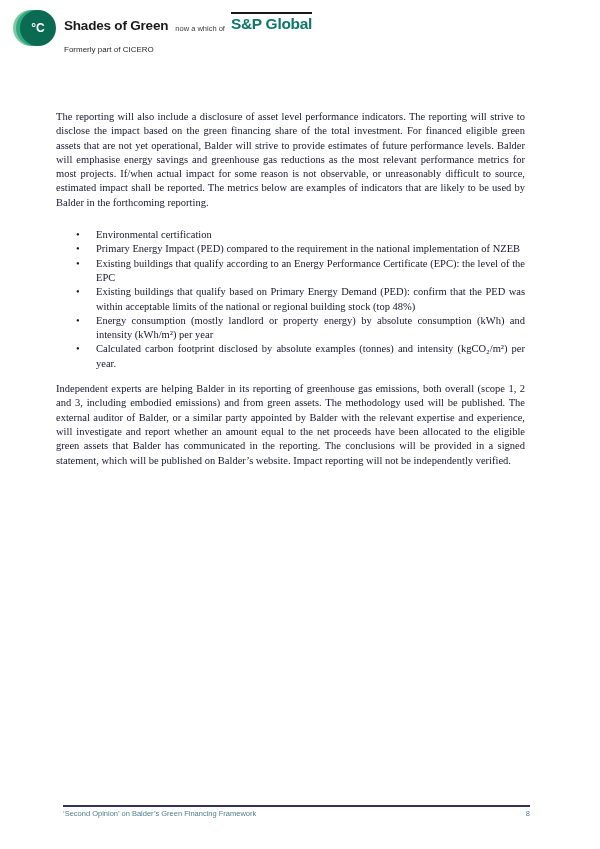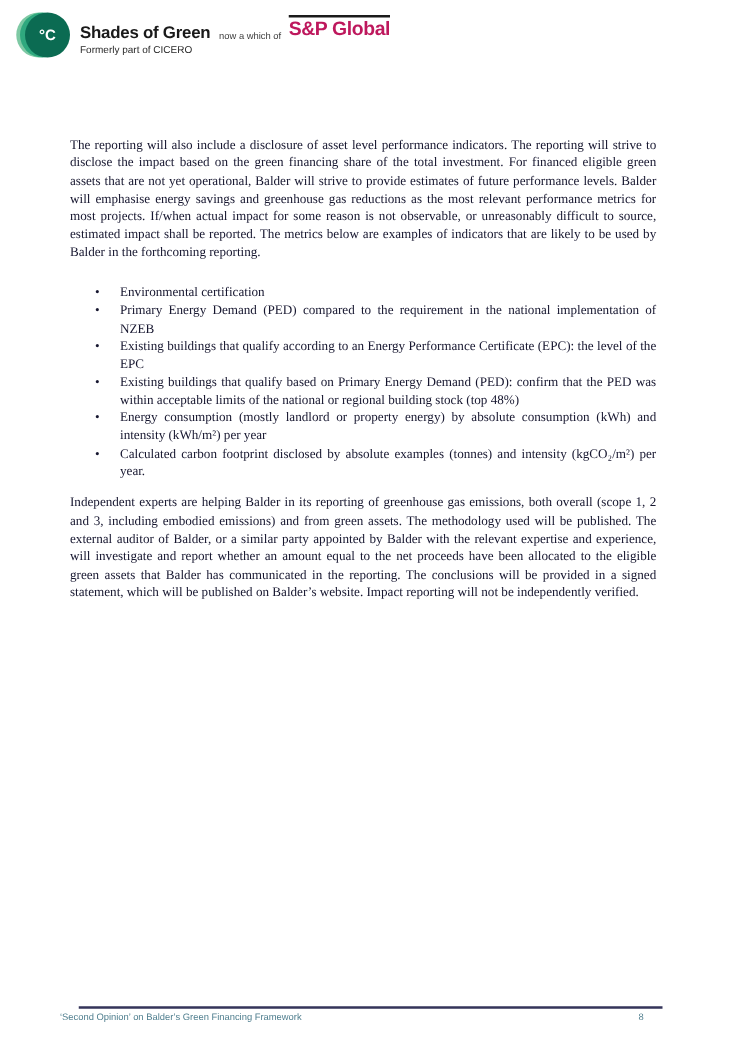--- a/index.html
+++ b/index.html
@@ -47,27 +47,27 @@
     font-size: 13.5px;
     font-weight: 700;
     color: #1a1a1a;
     letter-spacing: -0.2px;
     white-space: nowrap;
   }
   .now-part { font-size: 7.5px; color: #3c3c3c; margin: 0 6px 0 7px; white-space: nowrap; }
   .sp-global {
     font-size: 15.5px;
     font-weight: 700;
-    color: #be185d;
+    color: #0f766e;
     border-top: 2.5px solid #1a1a1a;
     padding-top: 1px;
     letter-spacing: -0.3px;
     white-space: nowrap;
   }
-  .formerly { font-size: 8px; color: #2a2a2a; margin-top: 2px; }
+  .formerly { font-size: 8px; color: #2a2a2a; margin-top: 12px; }
 
   
   .doc-body {
     position: absolute;
     left: 56px;
     top: 110px;
     width: 469px;
     color: #16162f;
     font-size: 10.5px;
     line-height: 14.3px;
@@ -84,21 +84,21 @@
   .footer-rule {
     position: absolute;
     left: 63px;
     top: 805px;
     width: 467px;
     height: 2px;
     background: #34345a;
   }
   .footer-row {
     position: absolute;
-    left: 48px;
+    left: 63px;
     top: 809px;
     width: 467px;
     display: flex;
     justify-content: space-between;
     font-family: "Liberation Sans", sans-serif;
     font-size: 7.5px;
     color: #4f7e8e;
   }
 </style>
 </head>
@@ -127,21 +127,21 @@
   <div class="doc-body">
     <p class="para para-1">The reporting will also include a disclosure of asset level performance indicators. The reporting will strive to disclose the impact based on the green financing share of the total investment. For financed eligible green assets that are not yet operational, Balder will strive to provide estimates of future performance levels. Balder will emphasise energy savings and greenhouse gas reductions as the most relevant performance metrics for most projects. If/when actual impact for some reason is not observable, or unreasonably difficult to source, estimated impact shall be reported. The metrics below are examples of indicators that are likely to be used by Balder in the forthcoming reporting.</p>
 
     <ul class="bullets">
       <li>
         <span class="marker">•</span>
         <span class="btxt">Environmental certification</span>
       </li>
       <li>
         <span class="marker">•</span>
-        <span class="btxt">Primary Energy Demand (PED) compared to the requirement in the national implementation of NZEB</span>
+        <span class="btxt">Primary Energy Impact (PED) compared to the requirement in the national implementation of NZEB</span>
       </li>
       <li>
         <span class="marker">•</span>
         <span class="btxt">Existing buildings that qualify according to an Energy Performance Certificate (EPC): the level of the EPC</span>
       </li>
       <li>
         <span class="marker">•</span>
         <span class="btxt">Existing buildings that qualify based on Primary Energy Demand (PED): confirm that the PED was within acceptable limits of the national or regional building stock (top 48%)</span>
       </li>
       <li>

